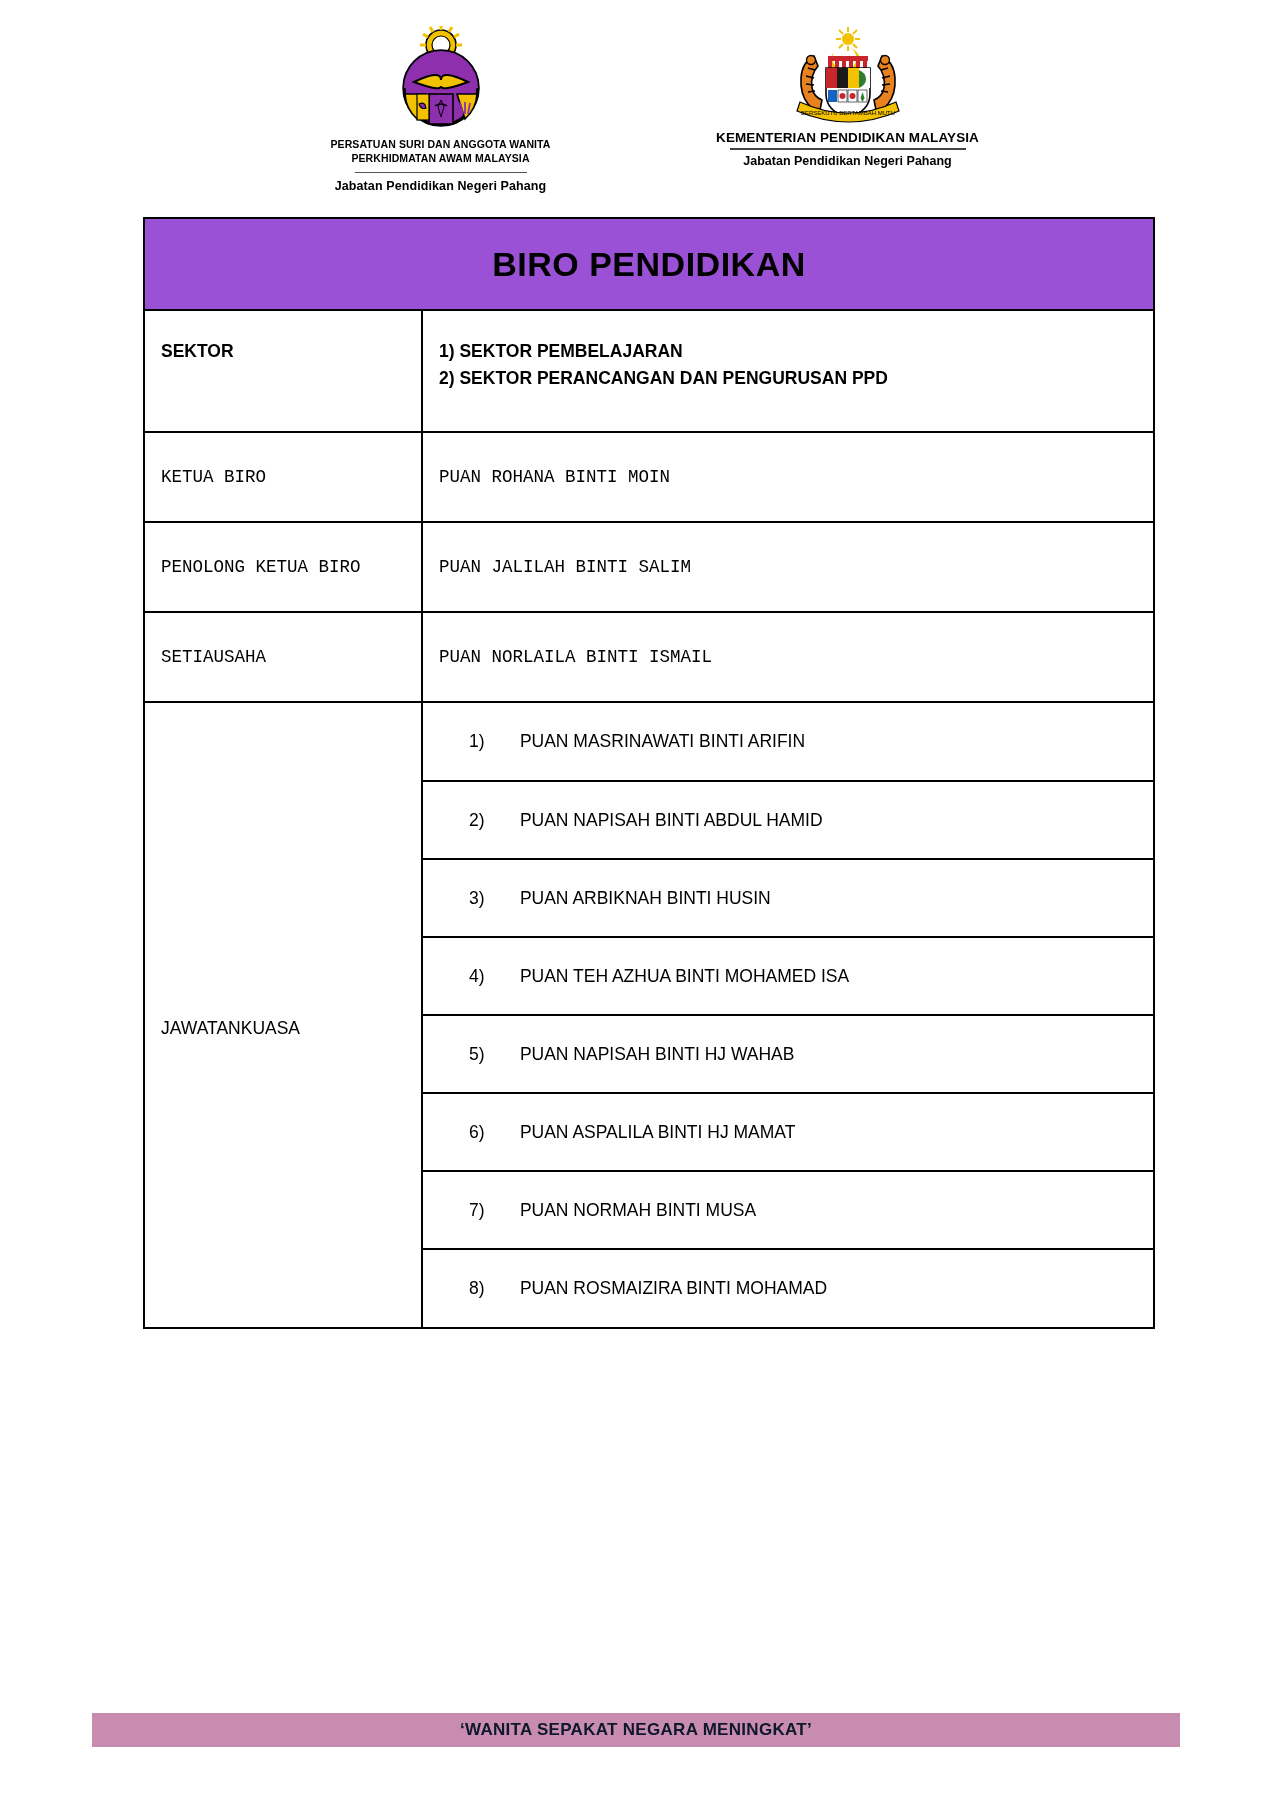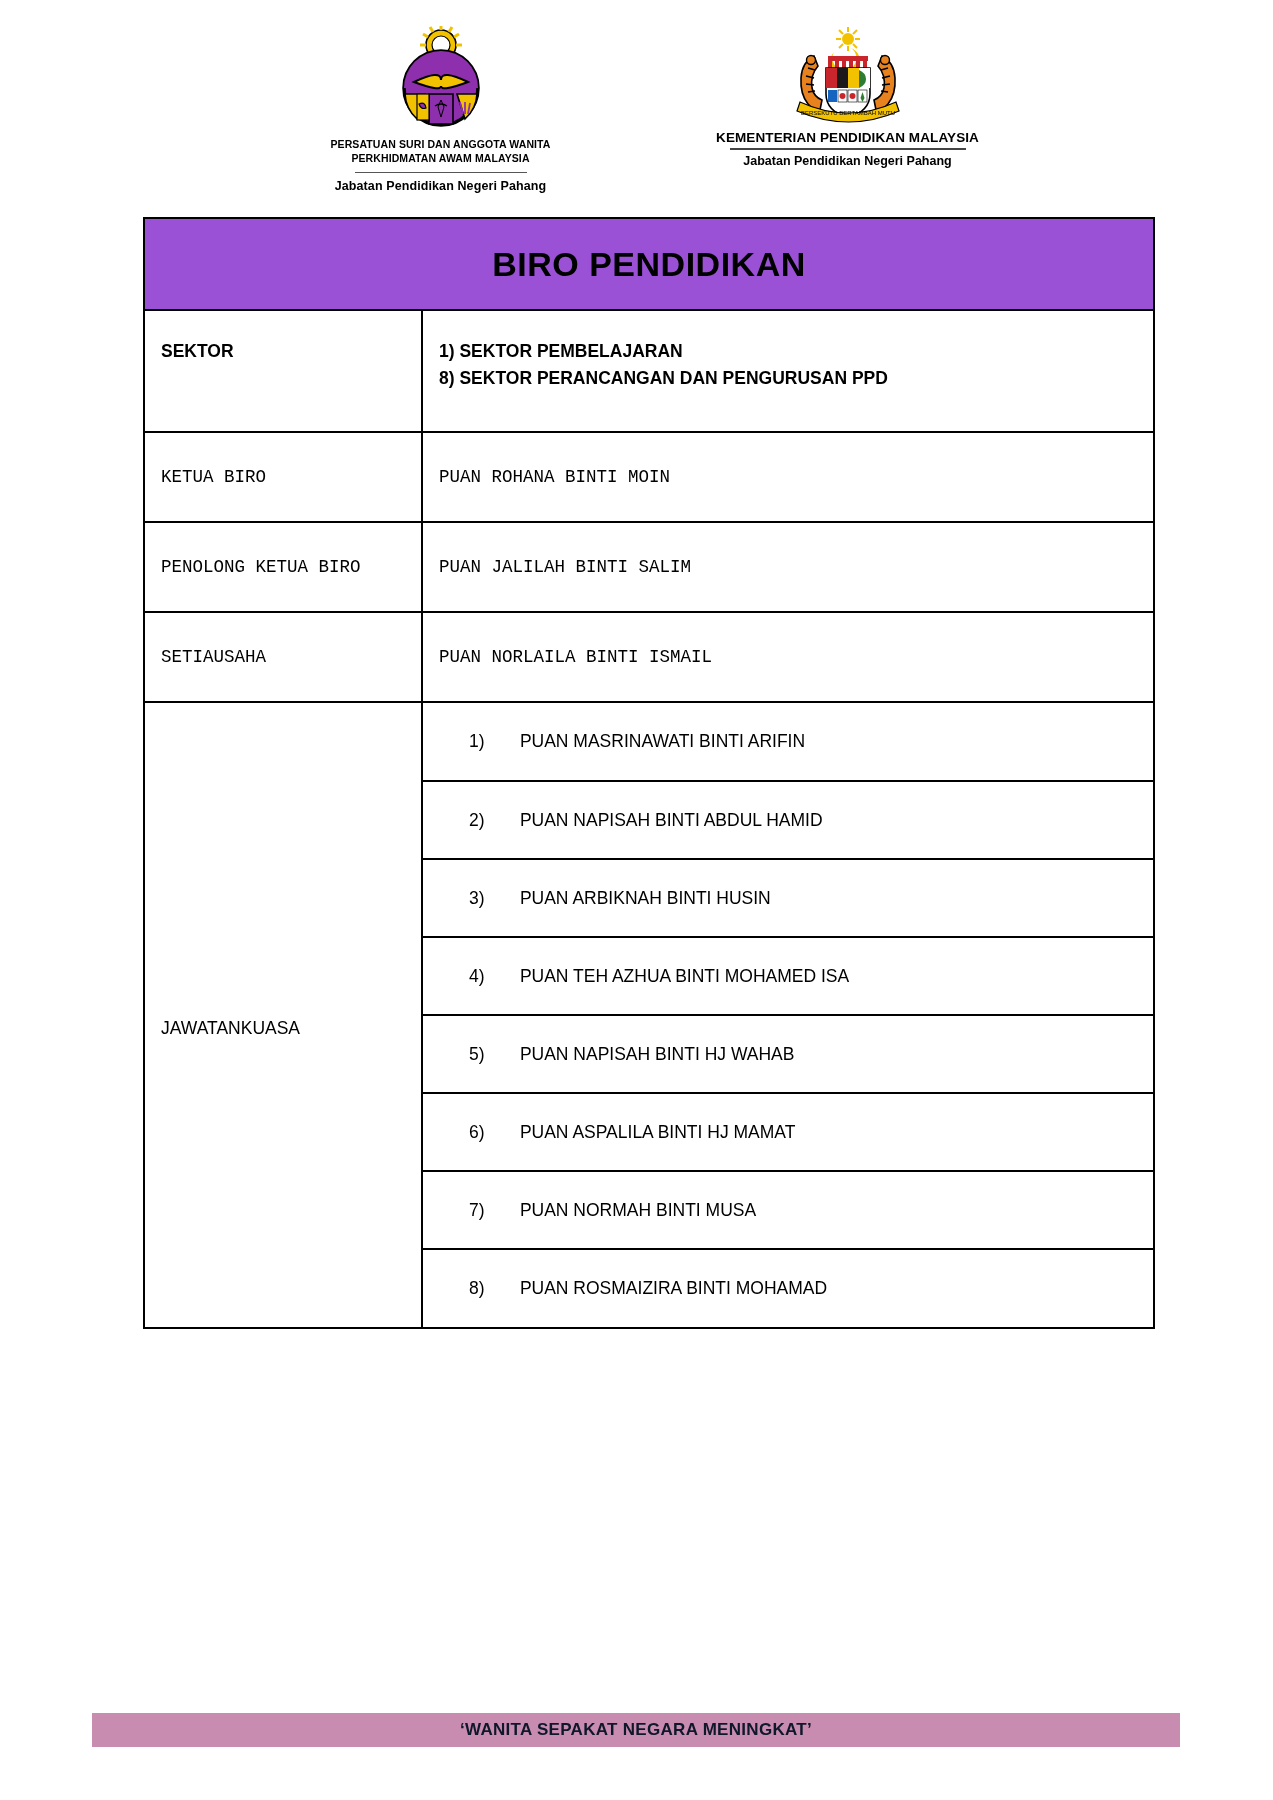--- a/index.html
+++ b/index.html
@@ -317,21 +317,21 @@
       <tr>
         <td class="title-cell" colspan="2">
           <span class="title-text">BIRO PENDIDIKAN</span>
         </td>
       </tr>
 
       <tr class="row-sektor">
         <td class="label-cell bold top">SEKTOR</td>
         <td class="value-cell">
           <div class="sektor-line">1) SEKTOR PEMBELAJARAN</div>
-          <div class="sektor-line">8) SEKTOR PERANCANGAN DAN PENGURUSAN PPD</div>
+          <div class="sektor-line">2) SEKTOR PERANCANGAN DAN PENGURUSAN PPD</div>
         </td>
       </tr>
 
       <tr class="row-ketua">
         <td class="label-cell">KETUA BIRO</td>
         <td class="value-cell">PUAN ROHANA BINTI MOIN</td>
       </tr>
 
       <tr class="row-penolong">
         <td class="label-cell">PENOLONG KETUA BIRO</td>

